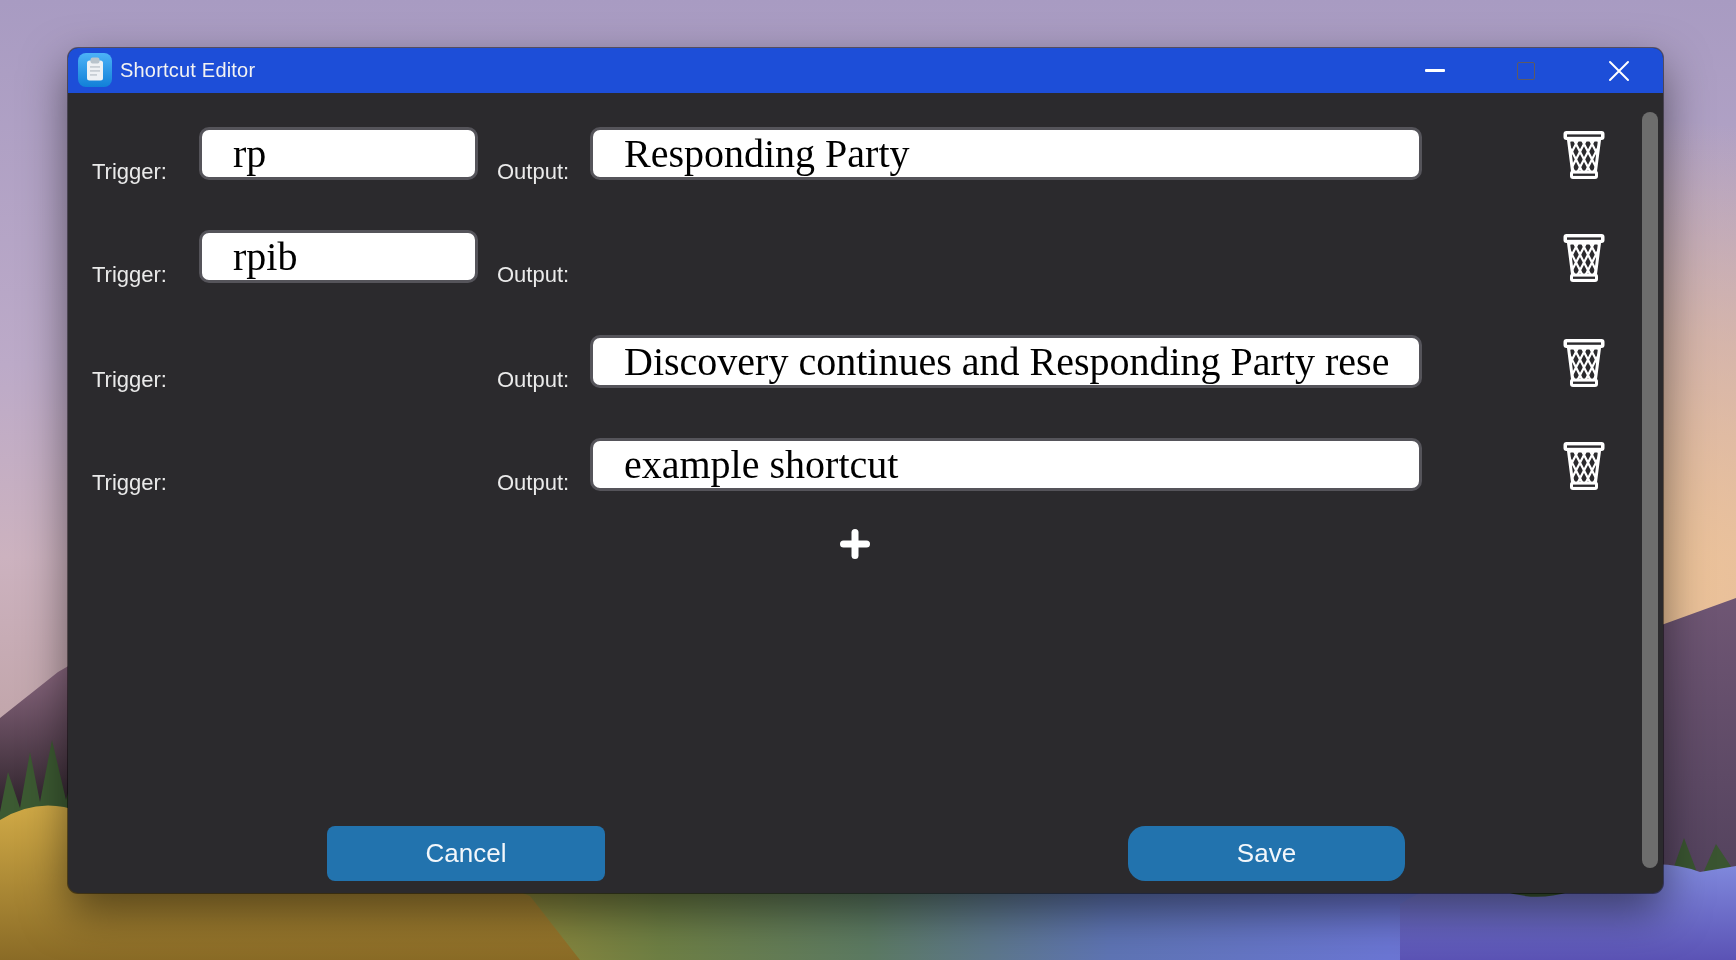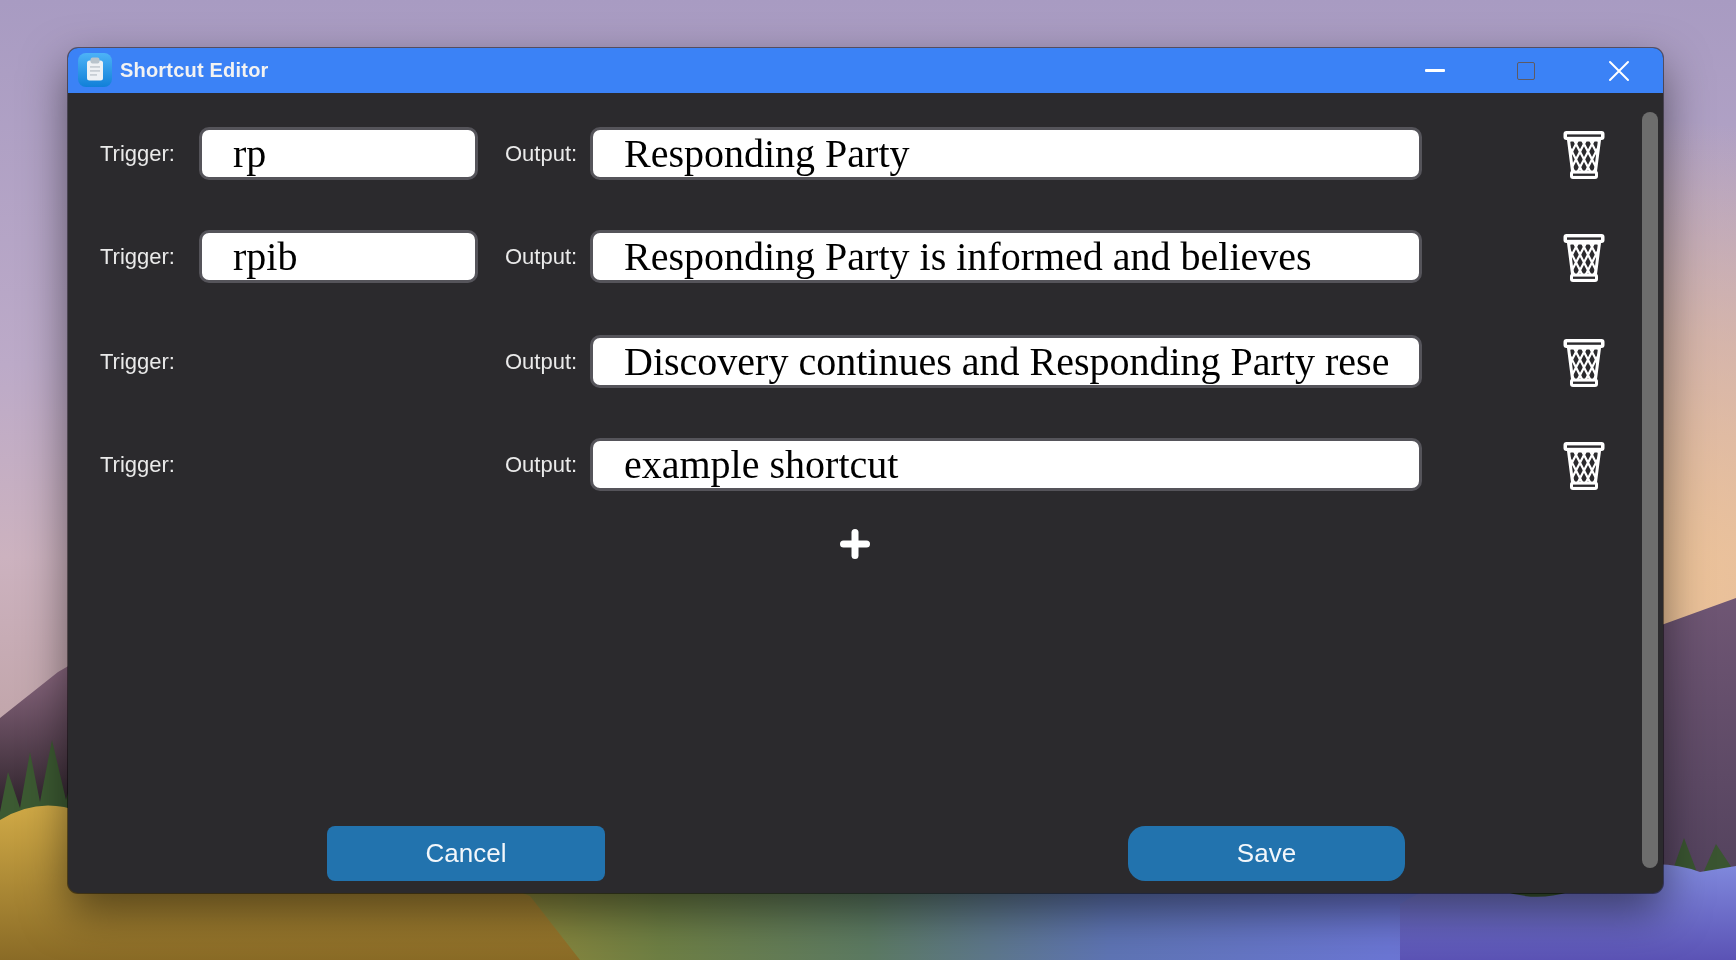--- a/index.html
+++ b/index.html
@@ -10,41 +10,41 @@
   .wallpaper{position:absolute;inset:0;width:1736px;height:960px;display:block;}
 
   
   .window{
     position:absolute;left:68px;top:48px;width:1595px;height:845px;
     background:#2b2a2d;border-radius:10px;
     box-shadow:0 18px 45px rgba(0,0,0,.5), 0 0 0 1px rgba(0,0,0,.45);
   }
   .titlebar{
     position:absolute;left:0;top:0;right:0;height:45px;
-    background:#3b82f6;border-radius:10px 10px 0 0;font-weight:bold;
+    background:#1d4ed8;border-radius:10px 10px 0 0;
   }
   .app-icon{position:absolute;left:10px;top:5px;width:34px;height:34px;}
   .title-text{
     position:absolute;left:52px;top:0;height:45px;line-height:45px;
     color:#f2f2f2;font-size:20px;letter-spacing:.2px;white-space:nowrap;
   }
   .win-btn{
     position:absolute;top:0;width:62px;height:45px;background:transparent;border:none;
     display:flex;align-items:center;justify-content:center;padding:0;cursor:default;
   }
   .win-btn.min{left:1336px;}
   .win-btn.max{left:1427px;}
   .win-btn.close{left:1520px;}
   .glyph-min{display:block;width:20px;height:2.6px;background:#ffffff;border-radius:1px;}
   .glyph-max{display:block;width:16px;height:16px;border:1.6px solid #5e5a64;border-radius:2px;}
 
   
   .row{position:absolute;left:0;width:100%;height:53px;}
   .lbl{
-    position:absolute;top:0;height:53px;line-height:53px;color:#eaeaea;font-size:22px;white-space:nowrap;margin-left:8px;
+    position:absolute;top:18px;height:53px;line-height:53px;color:#eaeaea;font-size:22px;white-space:nowrap;
   }
   .trig-lbl{left:24px;}
   .out-lbl{left:429px;}
   .field{
     position:absolute;top:0;height:53px;box-sizing:border-box;
     background:#ffffff;border:3px solid #55545a;border-radius:10px;
     font-family:"Liberation Serif", serif;font-size:40px;color:#000;
     padding:0 31px;outline:none;white-space:nowrap;overflow:hidden;
   }
   .trig-input{left:131px;width:279px;}
@@ -183,21 +183,20 @@
         <rect x="8" y="41.5" width="28" height="8.5" rx="3" fill="#fff"></rect>
         <rect x="11" y="44.6" width="22" height="2.3" fill="#2b2a2d"></rect>
       </svg>
     </button>
   </div>
 
   <div class="row" style="top:182px">
     <span class="lbl trig-lbl">Trigger:</span>
     <input class="field trig-input" value="rpib" style="">
     <span class="lbl out-lbl">Output:</span>
-    <input class="field out-input" value="Responding Party is informed and believes" style="">
     <button class="trash" title="Delete">
       <svg width="44" height="50" viewBox="0 0 44 50">
         <clipPath id="tb1">
             <path d="M6.5,11 L11,46 L33,46 L37.5,11 Z"></path>
           </clipPath>
         <path d="M6.5,11 L11,46 L33,46 L37.5,11 Z" fill="#2b2a2d" stroke="#fff" stroke-width="3" stroke-linejoin="round"></path>
         <g clip-path="url(#tb1)" stroke="#fff" stroke-width="2.2">
           <path d="M-4,11 l18,35 M4,11 l18,35 M12,11 l18,35 M20,11 l18,35 M28,11 l18,35 M36,11 l18,35"></path>
           <path d="M48,11 l-18,35 M40,11 l-18,35 M32,11 l-18,35 M24,11 l-18,35 M16,11 l-18,35 M8,11 l-18,35"></path>
         </g>

